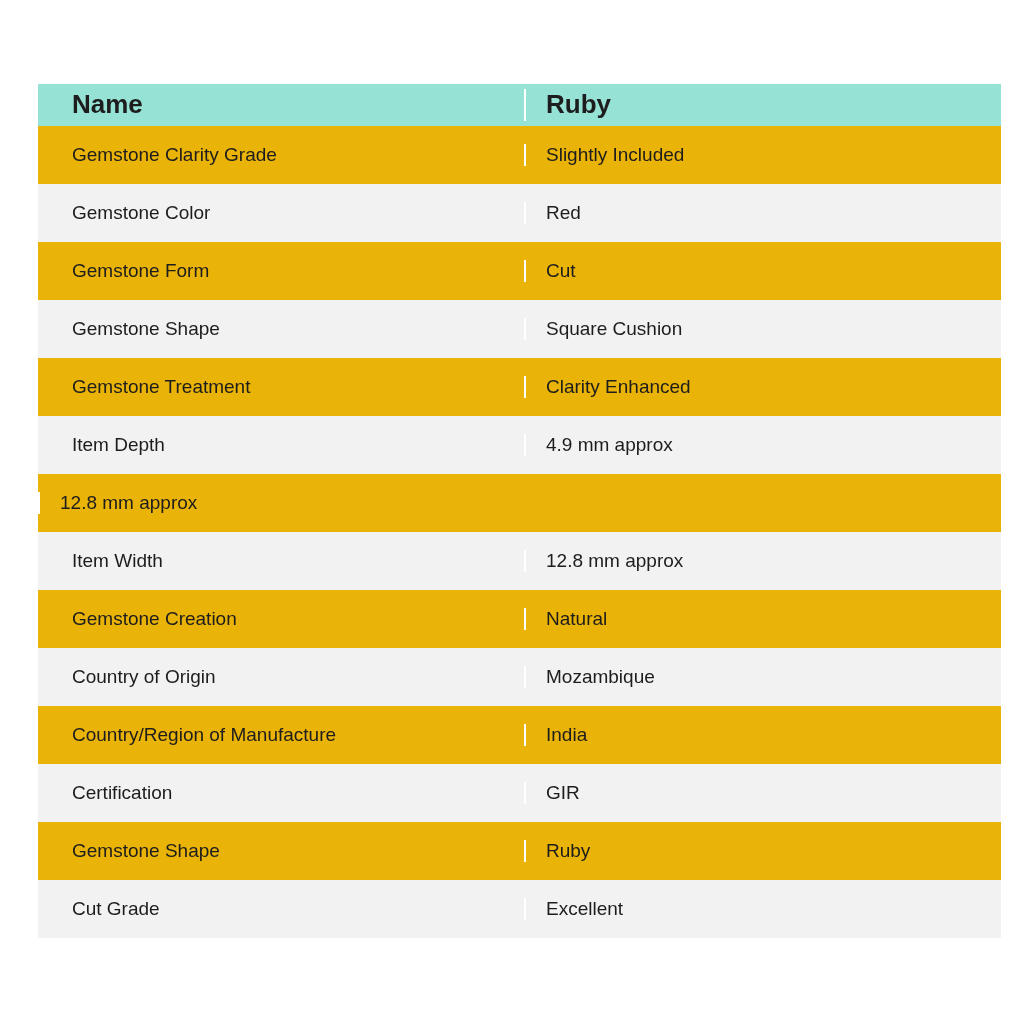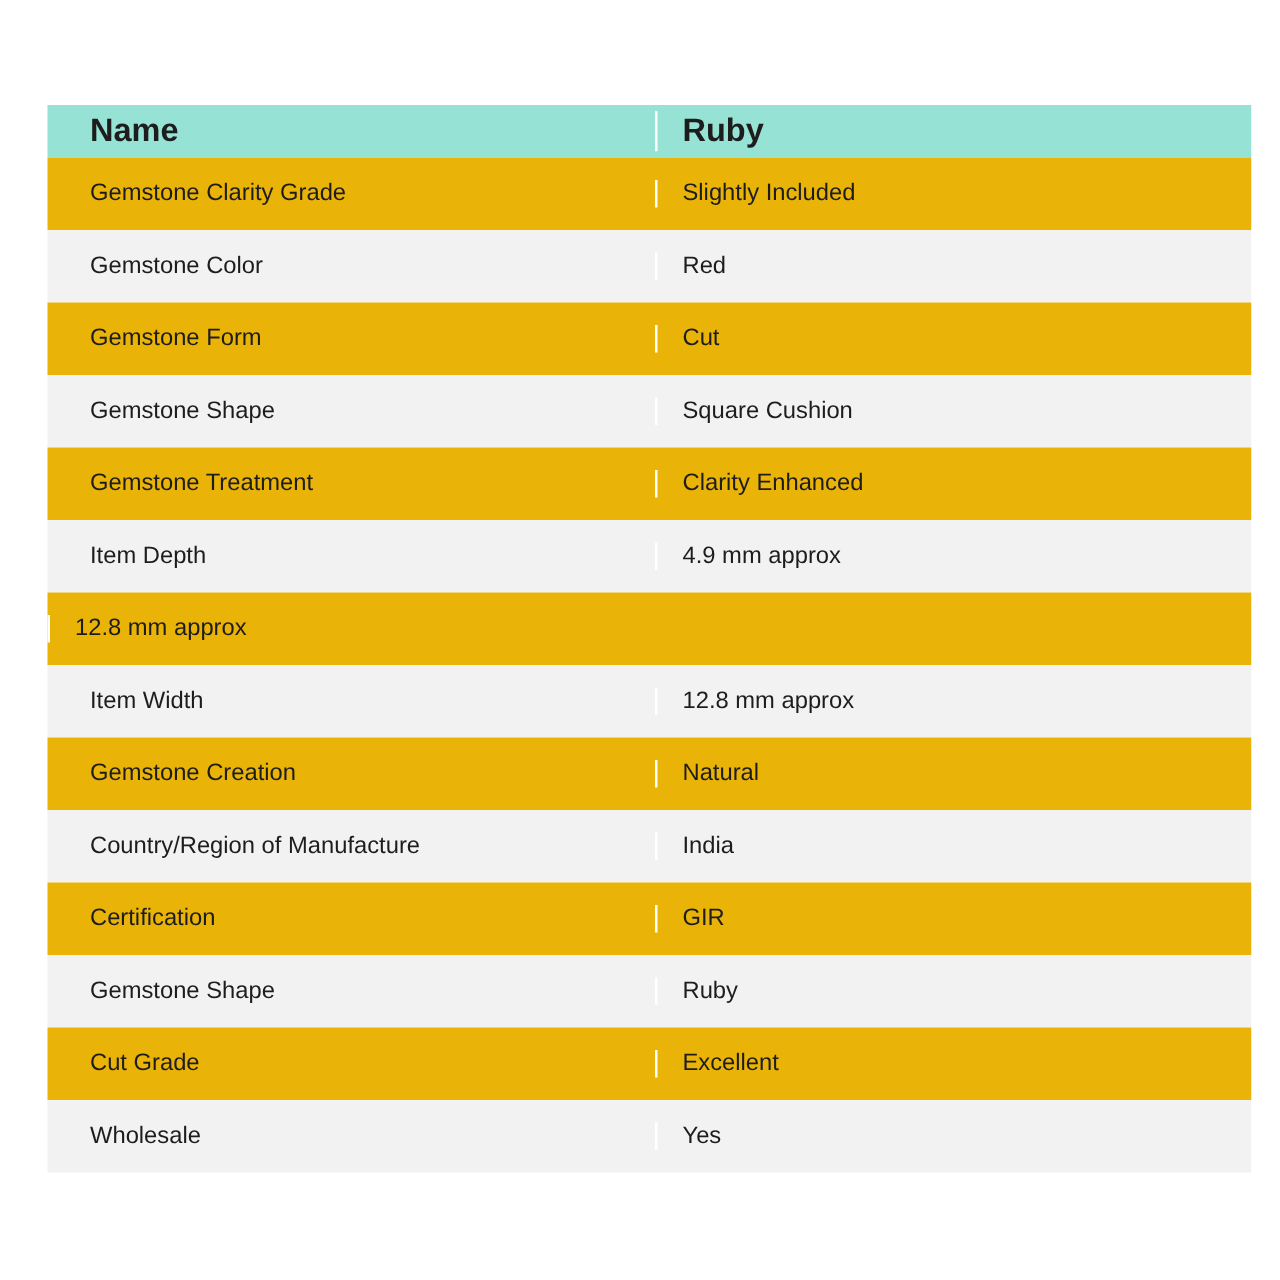--- a/index.html
+++ b/index.html
@@ -98,35 +98,35 @@
       </div>
       <div class="t-row">
         <div class="cell name">Item Width</div>
         <div class="cell value">12.8 mm approx</div>
       </div>
       <div class="t-row">
         <div class="cell name">Gemstone Creation</div>
         <div class="cell value">Natural</div>
       </div>
       <div class="t-row">
+        <div class="cell name">Country of Origin</div>
+        <div class="cell value">Mozambique</div>
+      </div>
+      <div class="t-row">
         <div class="cell name">Country/Region of Manufacture</div>
         <div class="cell value">India</div>
       </div>
       <div class="t-row">
         <div class="cell name">Certification</div>
         <div class="cell value">GIR</div>
       </div>
       <div class="t-row">
         <div class="cell name">Gemstone Shape</div>
         <div class="cell value">Ruby</div>
       </div>
       <div class="t-row">
         <div class="cell name">Cut Grade</div>
         <div class="cell value">Excellent</div>
       </div>
-      <div class="t-row">
-        <div class="cell name">Wholesale</div>
-        <div class="cell value">Yes</div>
-      </div>
     </div>
 
   </div>
 </div>
 
 </body></html>

